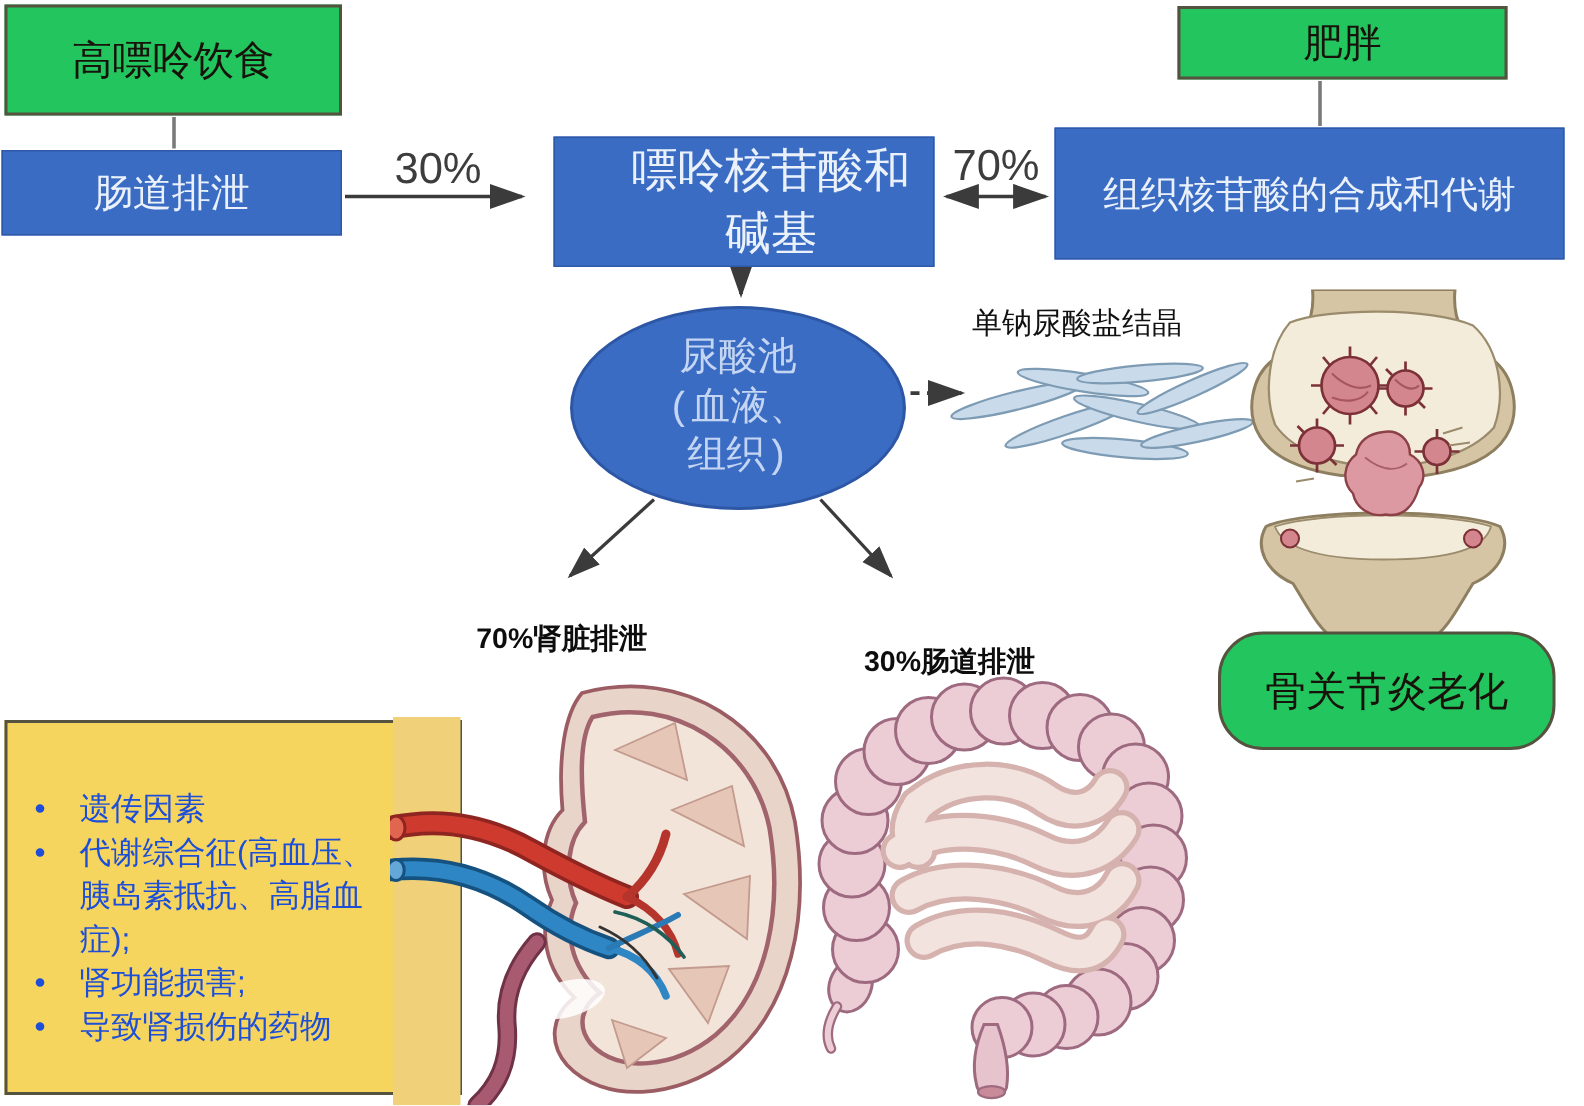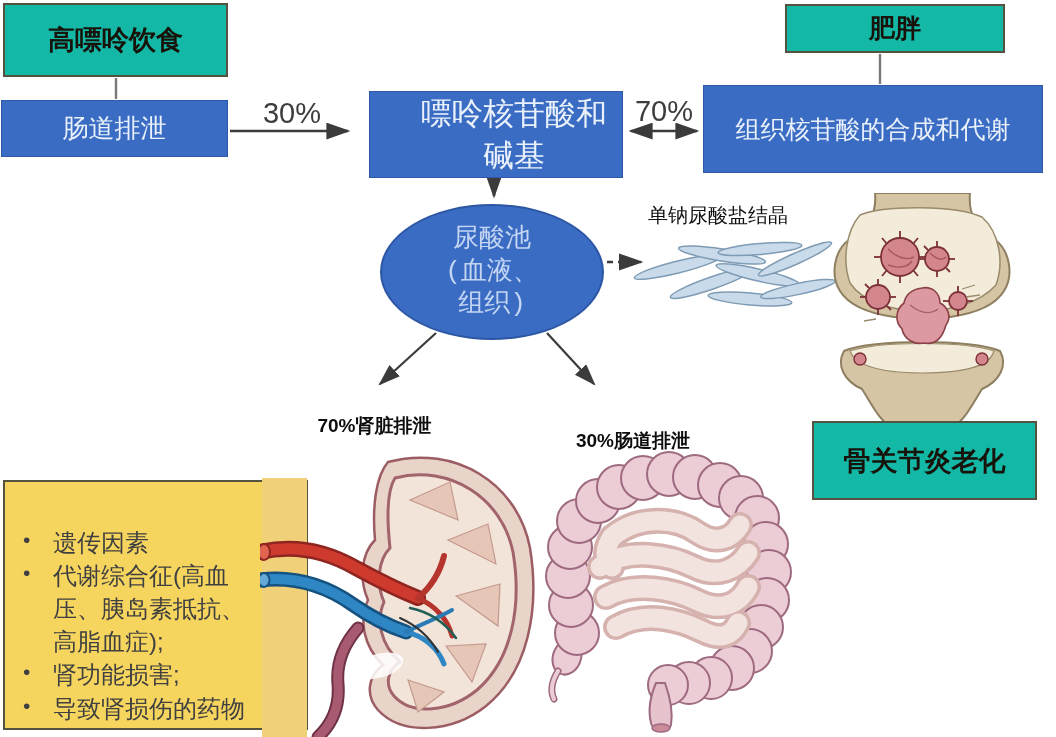--- a/index.html
+++ b/index.html
@@ -5,41 +5,41 @@
   html,body{margin:0;padding:0;background:#ffffff;}
   #canvas{
     position:relative;width:1056px;height:737px;background:#ffffff;overflow:hidden;
     font-family:"Liberation Sans","DejaVu Sans",sans-serif;
   }
   .box{
     position:absolute;display:flex;align-items:center;justify-content:center;
     text-align:center;box-sizing:border-box;
   }
   .box-yellow{
-    background:#14b8a6;border:2px solid #55523f;color:#17120a;font-weight:bold;
+    background:#22c55e;border:2px solid #55523f;color:#17120a;
   }
   .box-blue{
     background:#3a6cc4;border:1px solid #2e59a8;color:#eaf1fb;
   }
   .lbl{position:absolute;color:#111;}
   .pct{font-size:29px;color:#3d3d3d;text-align:center;}
   .excr{font-size:19px;font-weight:bold;color:#0d0d0d;text-align:center;}
   #uric-pool{
     position:absolute;left:380px;top:204px;width:224px;height:136px;
     background:#3a6cc4;border:2px solid #2d56a4;border-radius:50%;
     display:flex;align-items:center;justify-content:center;text-align:center;
     color:#c3d5f2;font-size:26px;line-height:1.25;box-sizing:border-box;font-family:Liberation Mono, monospace;
   }
   #risk-panel{
     position:absolute;left:3px;top:480px;width:305px;height:250px;
     background:#f6d55f;border:2px solid #55523f;box-sizing:border-box;z-index:2;
   }
   #risk-panel ul{
     margin:44px 0 0 0;padding:0 3px 0 18px;list-style:none;
-    font-size:24px;line-height:1.38;color:#404040;
+    font-size:21px;line-height:1.38;color:#1d4ed8;
   }
   #risk-panel li{position:relative;padding-left:30px;max-width:212px;}
   #risk-panel li::before{content:"•";position:absolute;left:0;top:0;font-size:21px;}
   svg{display:block;}
   .organ{position:absolute;z-index:3;}
   #connector-layer{position:absolute;left:0;top:0;z-index:1;}
 </style>
 </head>
 <body>
 
@@ -82,21 +82,21 @@
   <div class="box box-blue" style="left:703px;top:85px;width:340px;height:88px;font-size:25px;z-index:2;">组织核苷酸的合成和代谢</div>
 
   <div id="uric-pool">
     <div>
       <div>尿酸池</div>
       <div>(血液、</div>
       <div>组织)</div>
     </div>
   </div>
 
-  <div class="box box-yellow" style="left:812px;top:421px;width:225px;height:79px;font-size:27px;z-index:4;">骨关节炎老化</div>
+  <div class="box box-yellow" style="left:812px;top:421px;width:225px;height:79px;font-size:27px;z-index:4;border-radius:30px;">骨关节炎老化</div>
 
   <div class="lbl pct" style="left:252px;top:97px;width:80px;">30%</div>
   <div class="lbl pct" style="left:624px;top:95px;width:80px;">70%</div>
   <div class="lbl" style="left:648px;top:202px;width:185px;font-size:20px;">单钠尿酸盐结晶</div>
   <div class="lbl excr" style="left:297px;top:413px;width:155px;">70%肾脏排泄</div>
   <div class="lbl excr" style="left:558px;top:428px;width:150px;">30%肠道排泄</div>
 
   <div id="risk-panel">
     <ul>
       <li>遗传因素</li>

